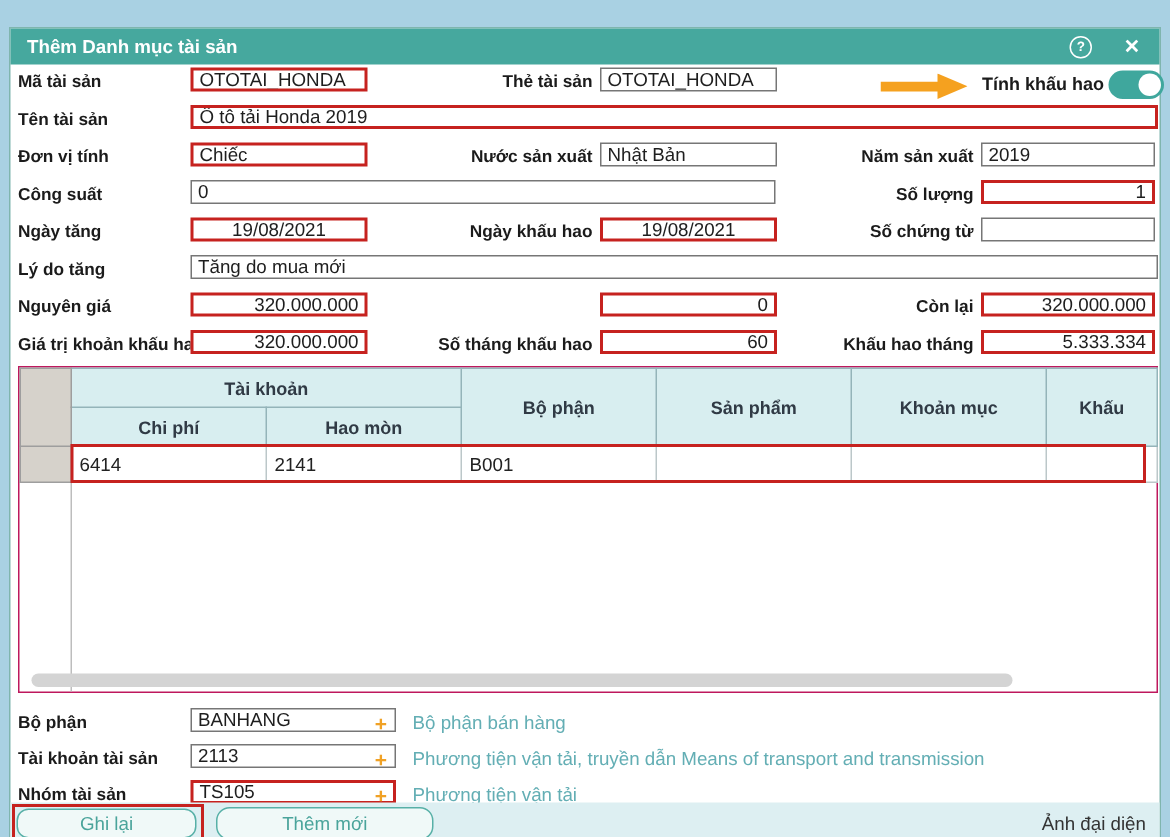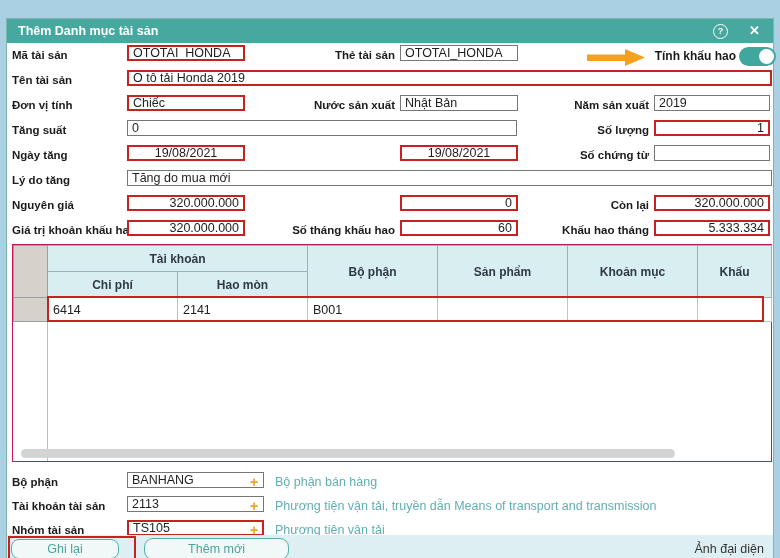--- a/index.html
+++ b/index.html
@@ -98,21 +98,21 @@
   .footer{position:absolute;left:0;top:516px;width:766px;height:26px;background:#ddeff2}
   .btn{
     position:absolute;height:22px;box-sizing:border-box;
     border:1px solid #57b0a7;border-radius:9px;background:#f0f9f8;
     color:#4aa49b;font-size:12.5px;font-family:"Liberation Sans",sans-serif;cursor:pointer;
   }
   .save-wrap{
     position:absolute;left:1px;top:517px;width:128px;height:26px;
     box-sizing:border-box;border:2px solid #c6221f;
   }
-  .save-btn{left:1px;top:1px;width:108px;height:20px;border-radius:8px}
+  .save-btn{left:1px;top:1px;width:120px;height:20px;border-radius:8px}
   .add-btn{left:137px;top:519px;width:145px}
   .avatar-label{
     position:absolute;right:9px;top:519px;height:22px;line-height:22px;
     font-size:12.5px;color:#333;
   }
 </style>
 </head>
 <body>
 
 <div class="dialog">
@@ -139,27 +139,28 @@
   <div class="lbl lc1 r2">Tên tài sản</div>
   <input class="inp iw r2 red" value="Ô tô tải Honda 2019" style="">
 
   <div class="lbl lc1 r3">Đơn vị tính</div>
   <input class="inp ic1 r3 red" value="Chiếc" style="">
   <div class="lbl lmid r3">Nước sản xuất</div>
   <input class="inp imid r3" value="Nhật Bản" style="">
   <div class="lbl lr r3">Năm sản xuất</div>
   <input class="inp ir r3" value="2019" style="">
 
-  <div class="lbl lc1 r4">Tăng suất</div>
+  <div class="lbl lc1 r4">Công suất</div>
   <input class="inp icong r4" value="0" style="">
   <div class="lbl lr r4">Số lượng</div>
   <input class="inp ir r4 red rt" value="1" style="">
 
   <div class="lbl lc1 r5">Ngày tăng</div>
   <input class="inp ic1 r5 red ctr" value="19/08/2021" style="">
+  <div class="lbl lmid r5">Ngày khấu hao</div>
   <input class="inp imid r5 red ctr" value="19/08/2021" style="">
   <div class="lbl lr r5">Số chứng từ</div>
   <input class="inp ir r5" value="" style="">
 
   <div class="lbl lc1 r6">Lý do tăng</div>
   <input class="inp iw r6" value="Tăng do mua mới" style="">
 
   <div class="lbl lc1 r7">Nguyên giá</div>
   <input class="inp ic1 r7 red rt" value="320.000.000" style="">
   <input class="inp imid r7 red rt" value="0" style="">

